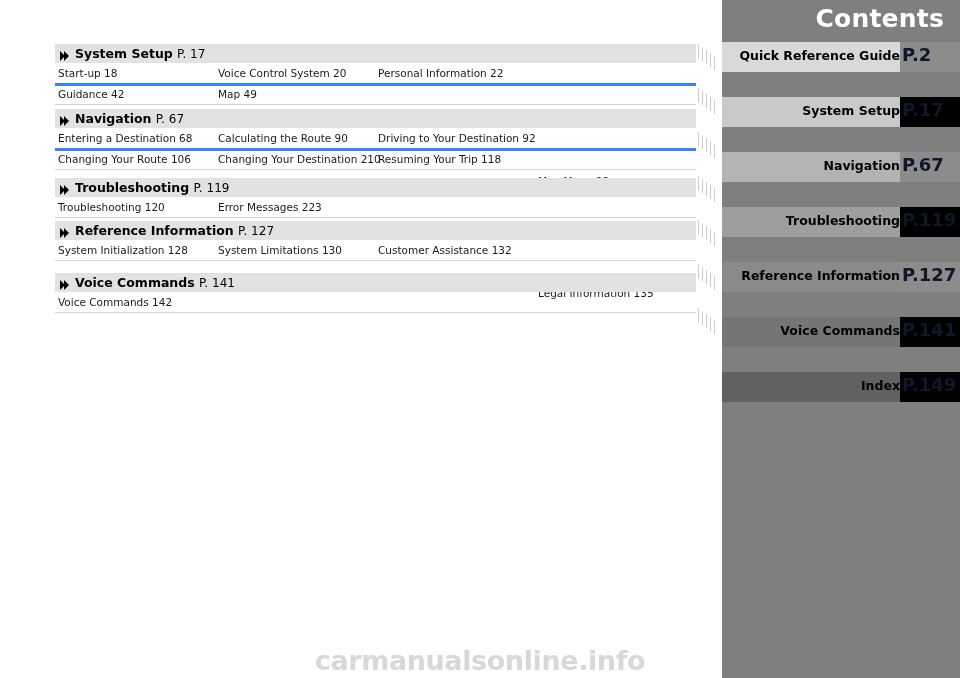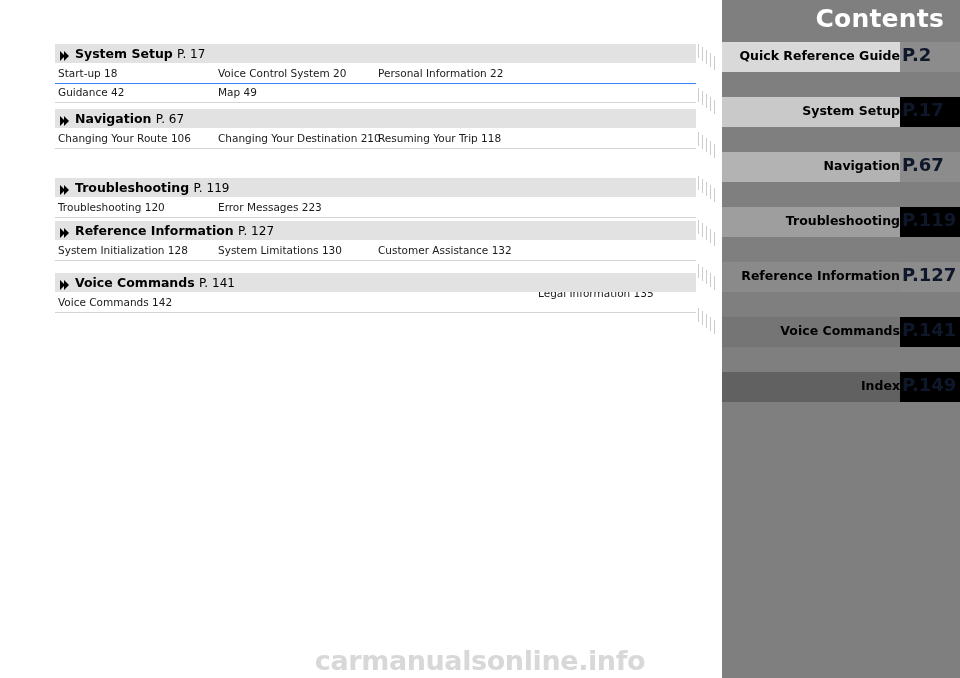--- a/index.html
+++ b/index.html
@@ -111,21 +111,21 @@
   .sec-head .title .pg {
     font-weight: normal;
     font-size: 12px;
   }
   .rows {
     margin-top: 2px;
   }
   .row {
     position: relative;
     height: 18px;
-    border-bottom: 1px solid #3b82f6;
+    border-bottom: 3px solid #3b82f6;
     font-size: 10.5px;
     color: #1a1a1a;
   }
   .row.last { border-bottom: 1px solid #d4d4d4; }
   .cell {
     position: absolute;
     top: 2px;
     white-space: nowrap;
   }
   .c0 { left: 3px; }
@@ -189,20 +189,26 @@
       </div>
       <div class="section" style="top: 109px;">
         <div class="sec-head">
           <span class="arrow"><svg width="12" height="12" viewBox="0 0 12 12">
               <path d="M1 1 L6 6 L1 11 Z" fill="#000"></path>
               <path d="M5 1 L10 6 L5 11 Z" fill="#000"></path>
             </svg></span>
           <span class="title"><span>Navigation</span> <span class="pg">P. 67</span></span>
         </div>
         <div class="rows">
+          <div class="row">
+            <span class="cell c0">Entering a Destination 68</span>
+            <span class="cell c1">Calculating the Route 90</span>
+            <span class="cell c2">Driving to Your Destination 92</span>
+            <span class="cell c3">Map Menu 98</span>
+          </div>
           <div class="row last">
             <span class="cell c0">Changing Your Route 106</span>
             <span class="cell c1">Changing Your Destination 210</span>
             <span class="cell c2">Resuming Your Trip 118</span>
           </div>
         </div>
       </div>
       <div class="section" style="top: 178px;">
         <div class="sec-head">
           <span class="arrow"><svg width="12" height="12" viewBox="0 0 12 12">

